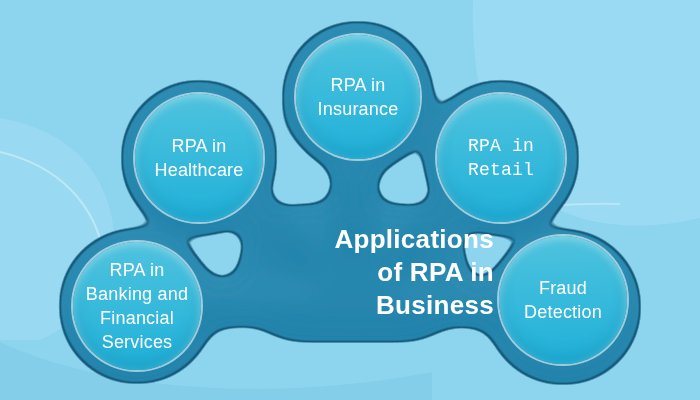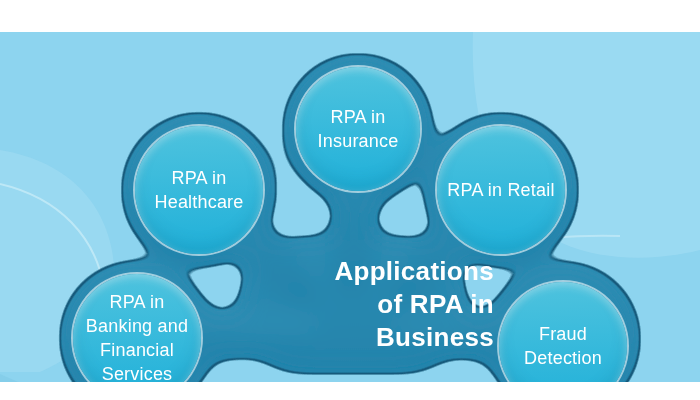--- a/index.html
+++ b/index.html
@@ -1,24 +1,23 @@
 <!DOCTYPE html>
 <html style="--background: #8dd4ef; --decor_light: #a6def4; --decor_line: #c6ebf8; --decor_dark: #7cc8e5; --blob: #2383ab; --blob_light: #2e8db3; --blob_outline: #155a7b; --circle_top: #4fc3de; --circle_bottom: #1fb0d9; --text: #ffffff;"><head>
 <meta charset="utf-8">
 <style>
   html, body { margin: 0; padding: 0; }
   body { font-family: "Liberation Sans", sans-serif; }
 
   .stage {
     position: relative;
     width: 700px;
-    height: 350px;
+    height: 400px;
     overflow: hidden;
     background: var(--background, #8dd4ef);
-    margin-top: 32px;
   }
 
   .stage svg.art {
     position: absolute;
     inset: 0;
     display: block;
   }
 
   .node {
     position: absolute;
@@ -108,32 +107,32 @@
   <div class="node" style="left:296px; top:35px;  width:124px; height:124px;">
     <span class="label">RPA in
 Insurance</span>
   </div>
 
   <div class="node" style="left:135px; top:94px;  width:128px; height:128px;">
     <span class="label">RPA in
 Healthcare</span>
   </div>
 
-  <div class="node" style="left:437px; top:94px;  width:128px; height:128px;">
+  <div class="node" style="left:437px; top:94px;  width:128px; height:128px;font-family:Liberation Mono, monospace;">
     <span class="label">RPA in Retail</span>
   </div>
 
   <div class="node" style="left:73px;  top:242px; width:128px; height:128px;">
     <span class="label">RPA in
 Banking and
 Financial
 Services</span>
   </div>
 
-  <div class="node" style="left:499px; top:250px; width:128px; height:128px;">
+  <div class="node" style="left:499px; top:236px; width:128px; height:128px;">
     <span class="label">Fraud
 Detection</span>
   </div>
 
   <div class="center-title">Applications
 of RPA in
 Business</div>
 
 </div>
 

